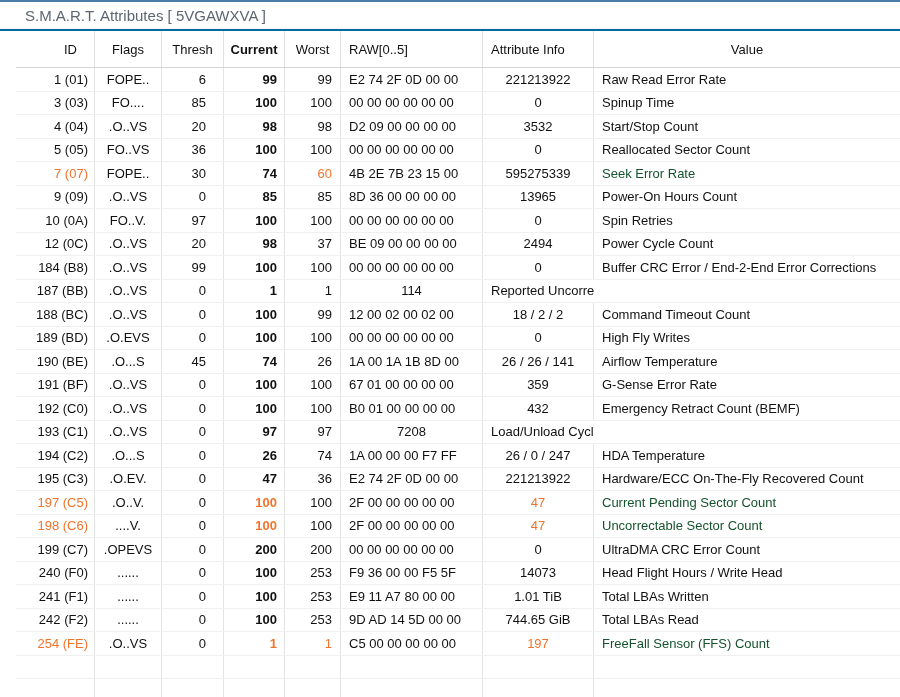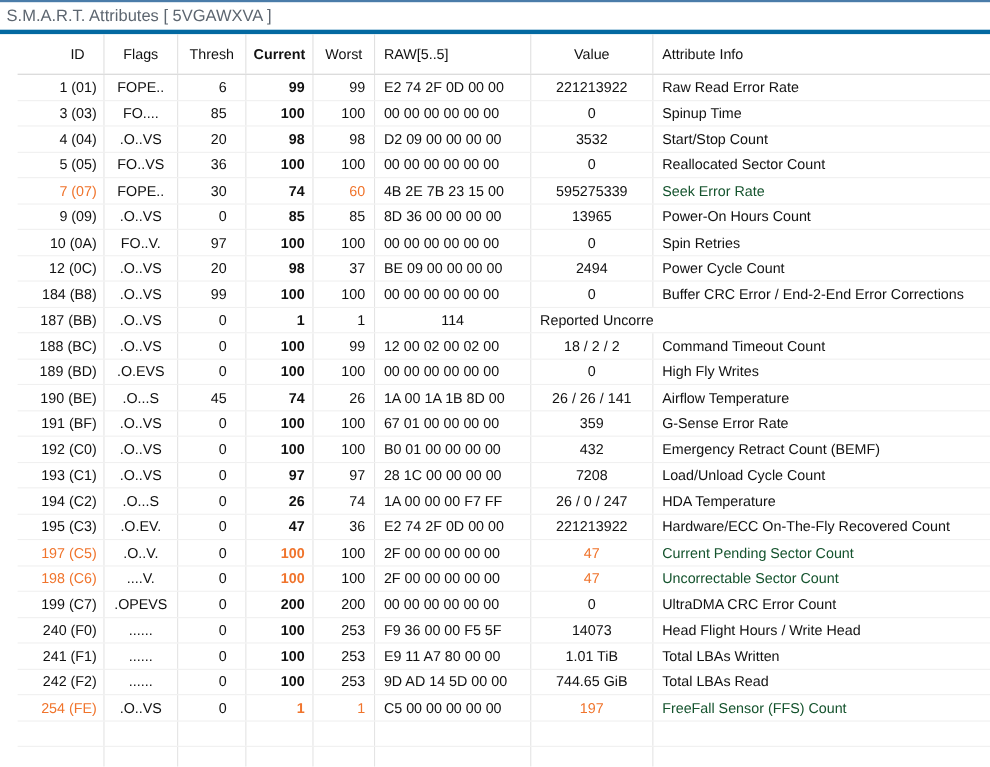--- a/index.html
+++ b/index.html
@@ -9,24 +9,24 @@
     background: #ffffff;
     font-family: "Liberation Sans", sans-serif;
     color: #111111;
     position: relative;
     box-sizing: border-box;
   }
   
   .titlebar {
     height: 31px;
     border-top: 2px solid #4a7ca9;
-    border-bottom: 4px solid #0369a1;
+    border-bottom: 2px solid #0369a1;
     display: flex;
     align-items: center;
-    padding-left: 6px;
+    padding-left: 25px;
     box-sizing: border-box;
   }
   .titlebar .title-text {
     font-size: 15px;
     color: #5d6670;
   }
   
   .grid-row {
     display: grid;
     grid-template-columns: 79px 67px 62px 61px 56px 142px 111px 1fr;
@@ -81,23 +81,23 @@
     <span class="title-text">S.M.A.R.T. Attributes [ 5VGAWXVA ]</span>
   </div>
 
   <div>
     <div class="grid-row header-row">
       <div class="cell c-id">ID</div>
       <div class="cell c-flags">Flags</div>
       <div class="cell c-thresh">Thresh</div>
       <div class="cell c-current">Current</div>
       <div class="cell c-worst">Worst</div>
-      <div class="cell c-raw">RAW[5..5]</div>
+      <div class="cell c-raw">RAW[0..5]</div>
+      <div class="cell c-info">Attribute Info</div>
       <div class="cell c-value">Value</div>
-      <div class="cell c-info">Attribute Info</div>
     </div>
     <div>
     <div class="grid-row data-row">
       <div class="cell c-id">1 (01)</div>
       <div class="cell c-flags">FOPE..</div>
       <div class="cell c-thresh">6</div>
       <div class="cell c-current">99</div>
       <div class="cell c-worst">99</div>
       <div class="cell c-raw">E2 74 2F 0D 00 00</div>
       <div class="cell c-value">221213922</div>
@@ -256,21 +256,20 @@
       <div class="cell c-value">432</div>
       <div class="cell c-info">Emergency Retract Count (BEMF)</div>
     </div>
 
     <div class="grid-row data-row">
       <div class="cell c-id">193 (C1)</div>
       <div class="cell c-flags">.O..VS</div>
       <div class="cell c-thresh">0</div>
       <div class="cell c-current">97</div>
       <div class="cell c-worst">97</div>
-      <div class="cell c-raw">28 1C 00 00 00 00</div>
       <div class="cell c-value">7208</div>
       <div class="cell c-info">Load/Unload Cycle Count</div>
     </div>
 
     <div class="grid-row data-row">
       <div class="cell c-id">194 (C2)</div>
       <div class="cell c-flags">.O...S</div>
       <div class="cell c-thresh">0</div>
       <div class="cell c-current">26</div>
       <div class="cell c-worst">74</div>

